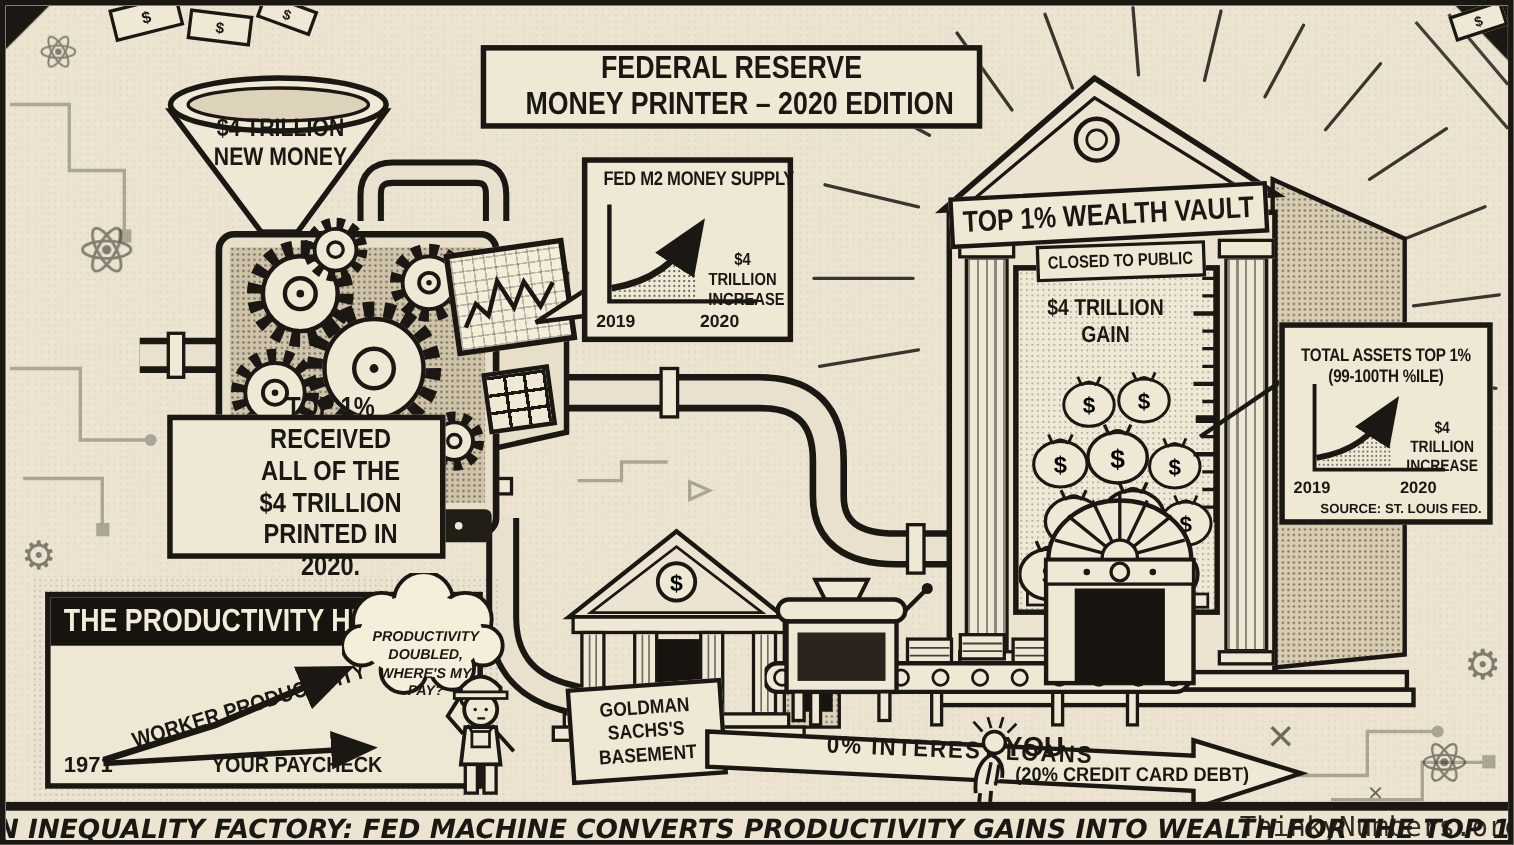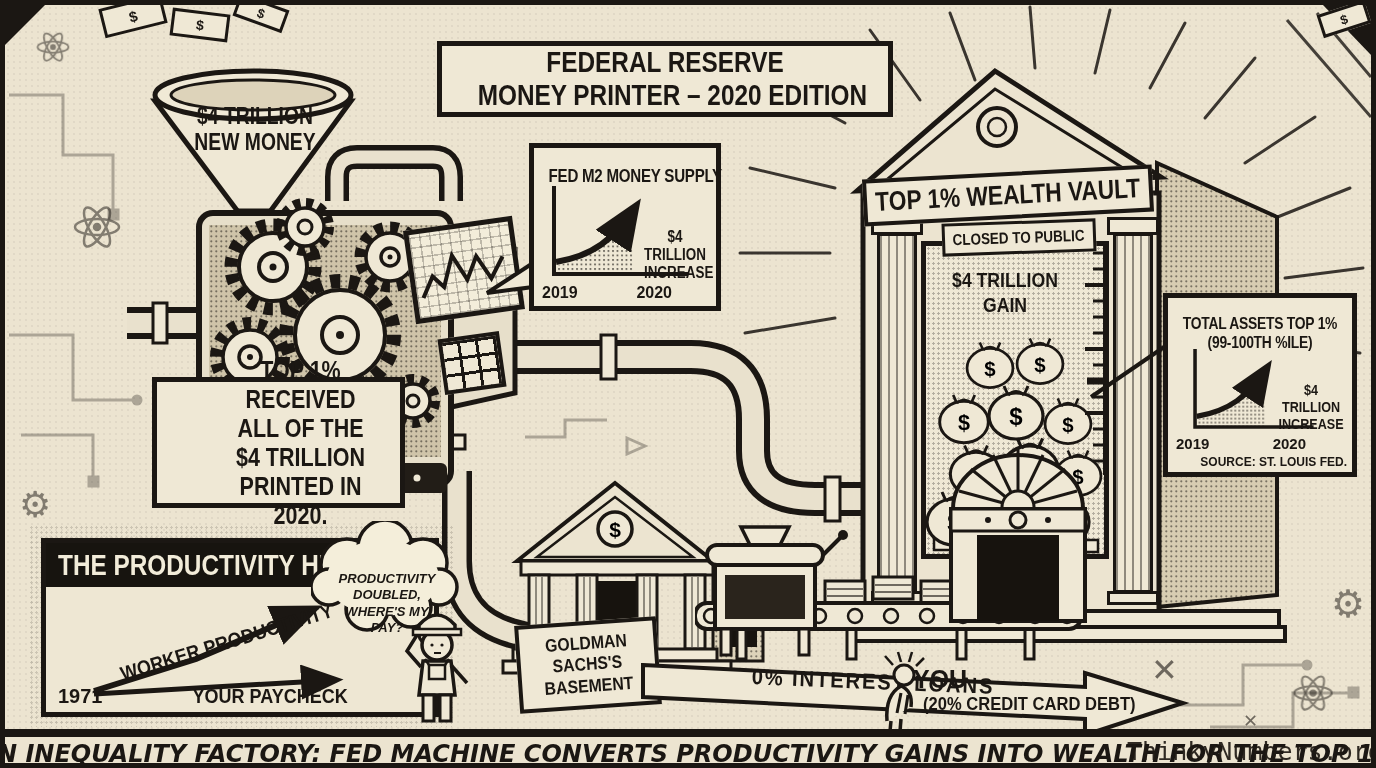--- a/index.html
+++ b/index.html
@@ -222,21 +222,21 @@
     <svg width="100" height="84" viewBox="0 0 100 84">
       <polyline points="6,64 18,44 28,56 40,26 52,52 64,30 76,54 90,34" fill="none" stroke="#1b1713" stroke-width="4"></polyline>
     </svg>
   </div>
   <div class="abs keypad" style="left:436px;top:330px;width:62px;height:56px;transform:rotate(-8deg);z-index:4"></div>
 
   <svg class="abs" style="left:478px;top:252px;z-index:6" width="52" height="46" viewBox="0 0 52 46">
     <polygon points="50,6 4,36 50,30" fill="#efe8d5" stroke="#1b1713" stroke-width="4"></polygon>
   </svg>
   <div class="abs inkbox" style="left:524px;top:138px;width:192px;height:168px;z-index:7">
-    <div class="chart-title" style="font-size:18px;padding-top:18px;">
+    <div class="chart-title" style="font-size:18px;padding-top:4px;">
         <span class="cx">FED M2 MONEY SUPPLY</span>
       </div>
     <svg class="abs" style="left:6px;top:30px;" width="150" height="104" viewBox="0 0 150 104">
       <path d="M 14 88 C 50 82 72 64 94 34 L 94 96 L 14 96 Z" fill="url(#p2)"></path>
       <path d="M 14 8 V 96 H 148" fill="none" stroke="#1b1713" stroke-width="4"></path>
       <path d="M 16 84 C 52 78 74 62 96 28" fill="none" stroke="#1b1713" stroke-width="6" marker-end="url(#ah)"></path>
     </svg>
     <div class="abs b" style="right:4px;top:80px;width:74px;font-size:16px;line-height:1.12;text-align:center;">
       <span class="cx">$4</span>
       <span class="cx">TRILLION</span>

